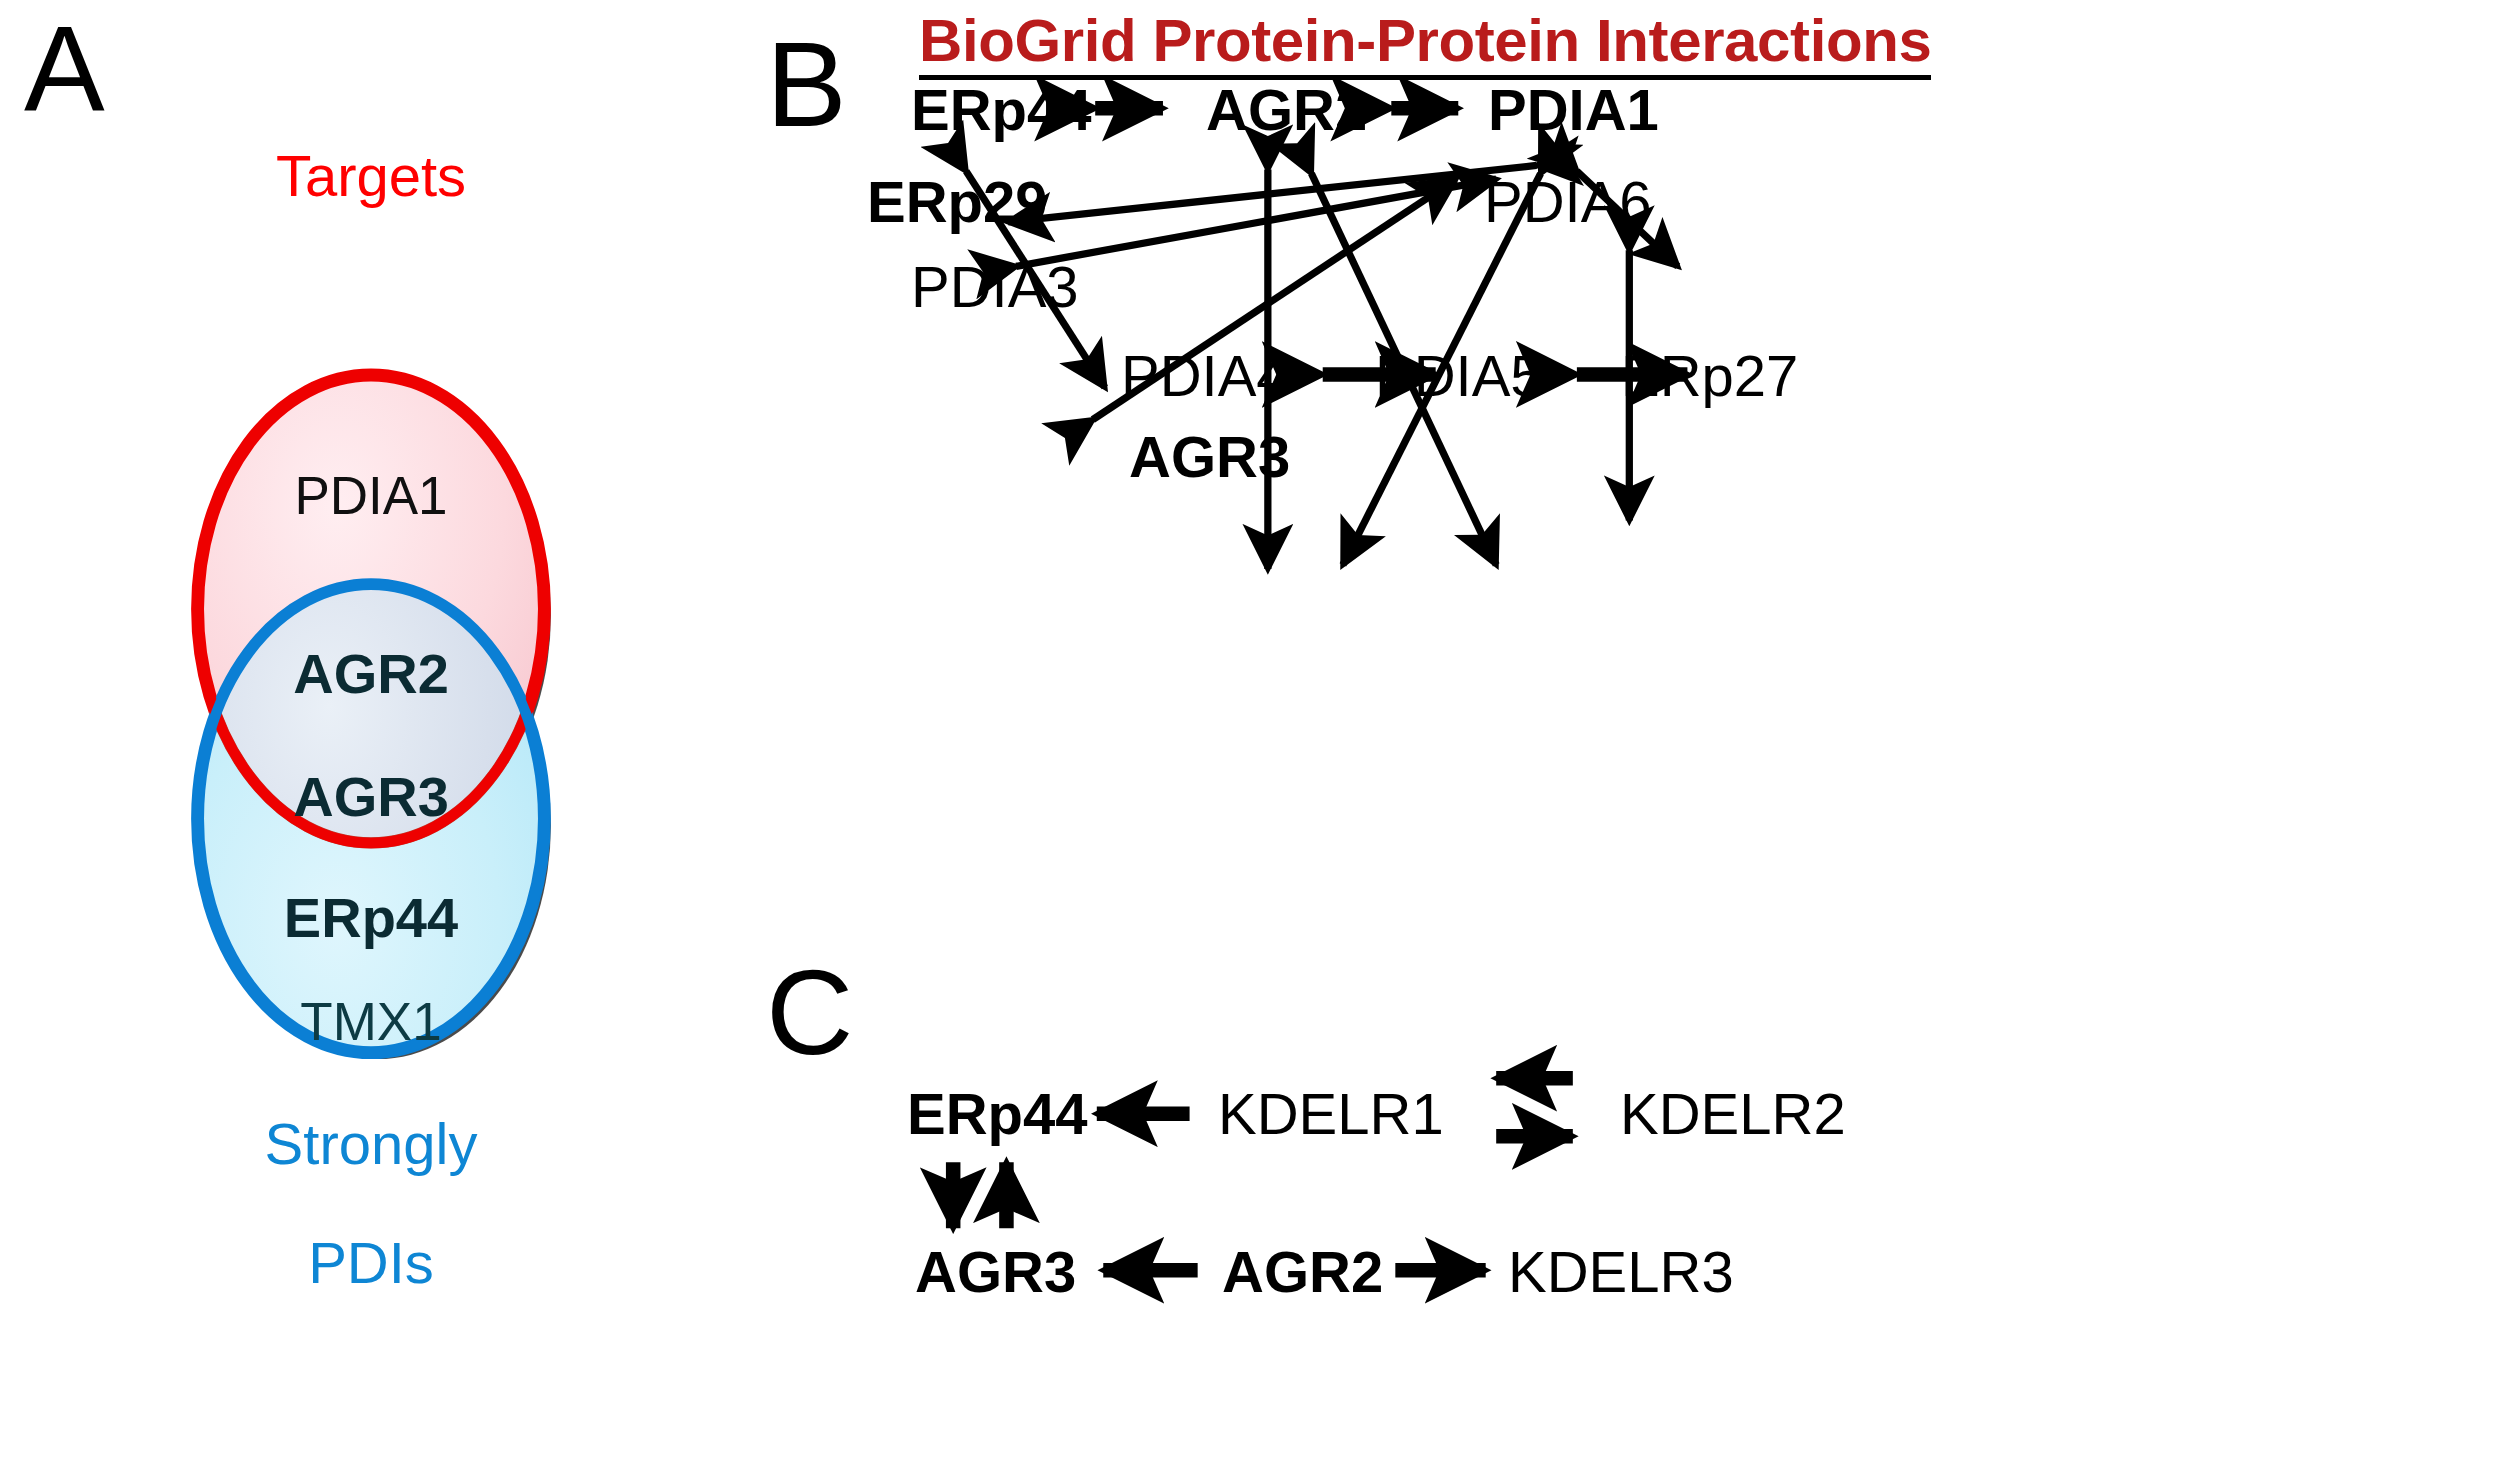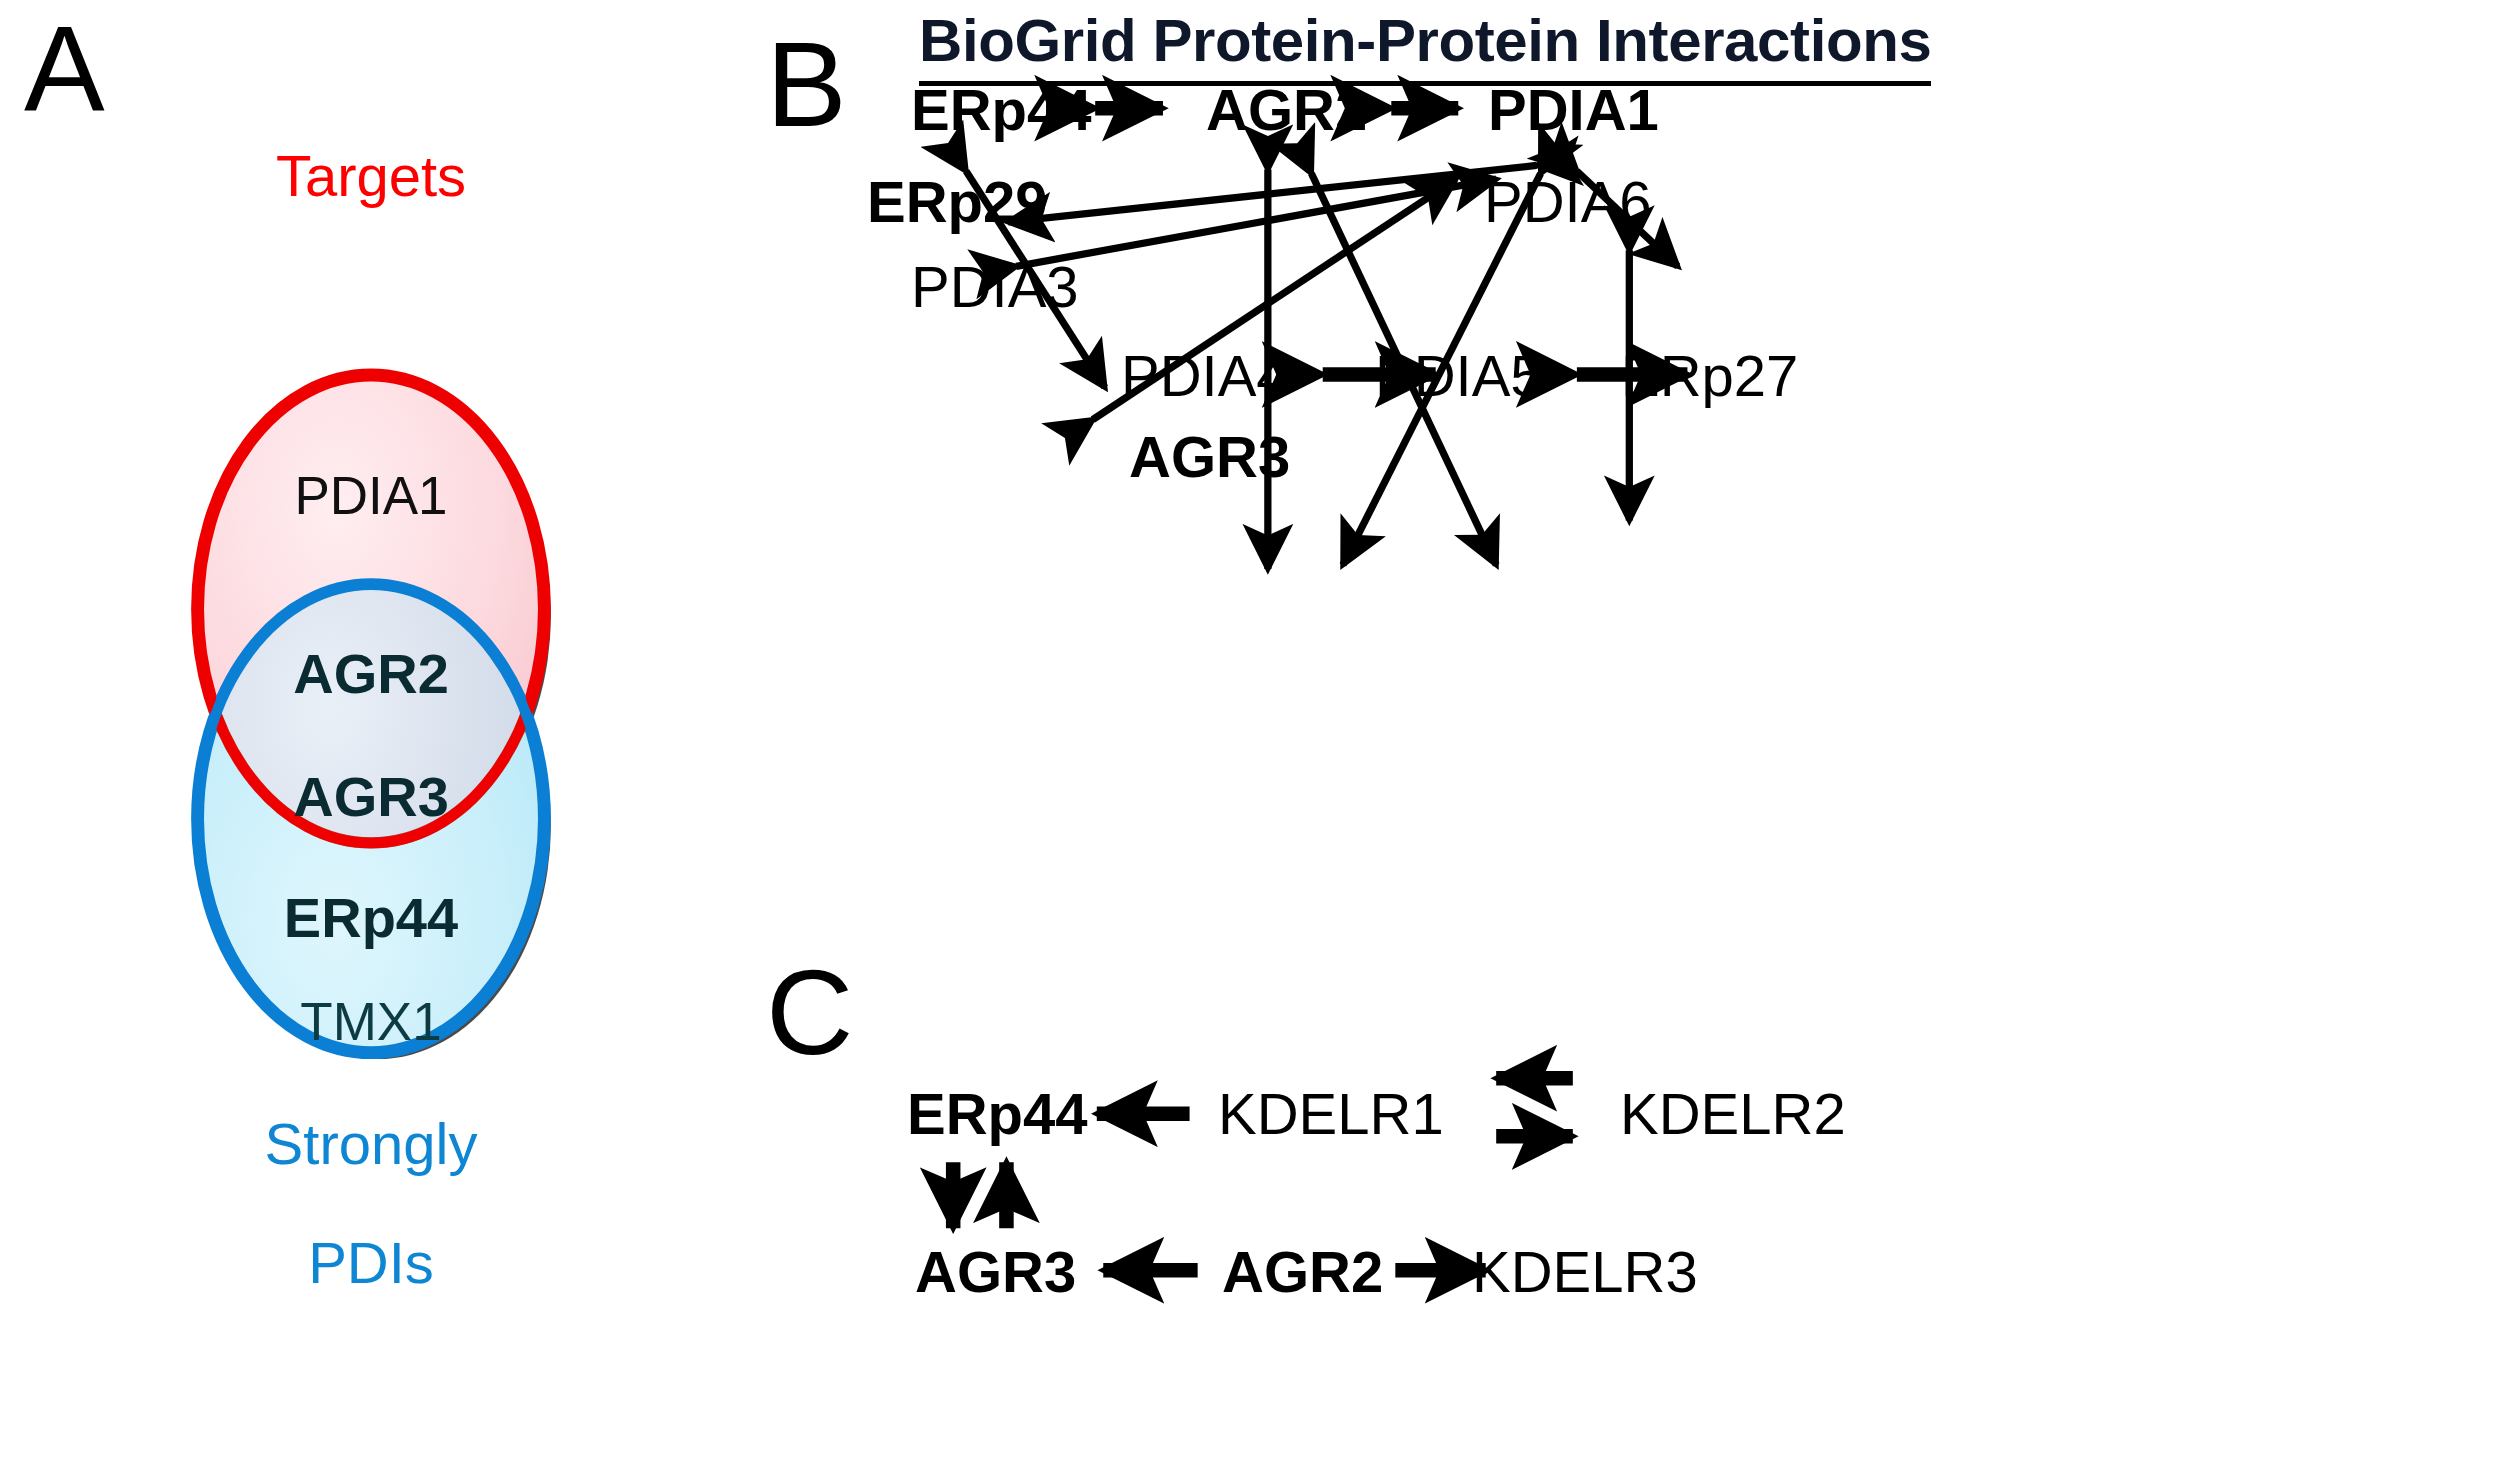--- a/index.html
+++ b/index.html
@@ -68,23 +68,23 @@
 
   
   #panelB { position: absolute; left: 766px; top: 0; width: 1746px; height: 928px; }
   #panelC { position: absolute; left: 766px; top: 928px; width: 1746px; height: 532px; }
 
   .sec-title {
     font-size: 60px;
     font-weight: 700;
     letter-spacing: -0.4px;
     border-bottom: 5.6px solid #000;
-    padding-bottom: 10px;
+    padding-bottom: 4px;
     line-height: 1.02;
-    color: #0f172a;
+    color: #b91c1c;
   }
 
   .node {
     position: absolute;
     white-space: nowrap;
     font-size: 58px;
     line-height: 1;
     color: #000;
     font-family: "Liberation Sans", sans-serif;
   }
@@ -227,21 +227,21 @@
   <div id="panelC">
 
     <div class="abs panel-letter" style="left:0px; top:24px;">C</div>
 
 
     <div class="node b" style="left:141px; top:157px;">ERp44</div>
     <div class="node r" style="left:452px; top:157px;">KDELR1</div>
     <div class="node r" style="left:854px; top:157px;">KDELR2</div>
     <div class="node b" style="left:149px; top:315px;">AGR3</div>
     <div class="node b" style="left:456px; top:315px;">AGR2</div>
-    <div class="node r" style="left:706px; top:315px;">KDELR3</div>
+    <div class="node r" style="left:742px; top:315px;">KDELR3</div>
 
     <svg class="edges" width="1746" height="532" viewBox="0 0 2164 659">
       <defs>
         <marker id="cFat" markerWidth="4.6" markerHeight="4.6" refX="4.2" refY="2.3" orient="auto" markerUnits="strokeWidth">
           <path d="M0,0 L4.6,2.3 L0,4.6 L1.0,2.3 z" fill="#000"></path>
         </marker>
       </defs>
       <g stroke="#000" stroke-width="18" fill="none">
 
         <line x1="525" y1="230" x2="410" y2="230" marker-end="url(#cFat)"></line>

